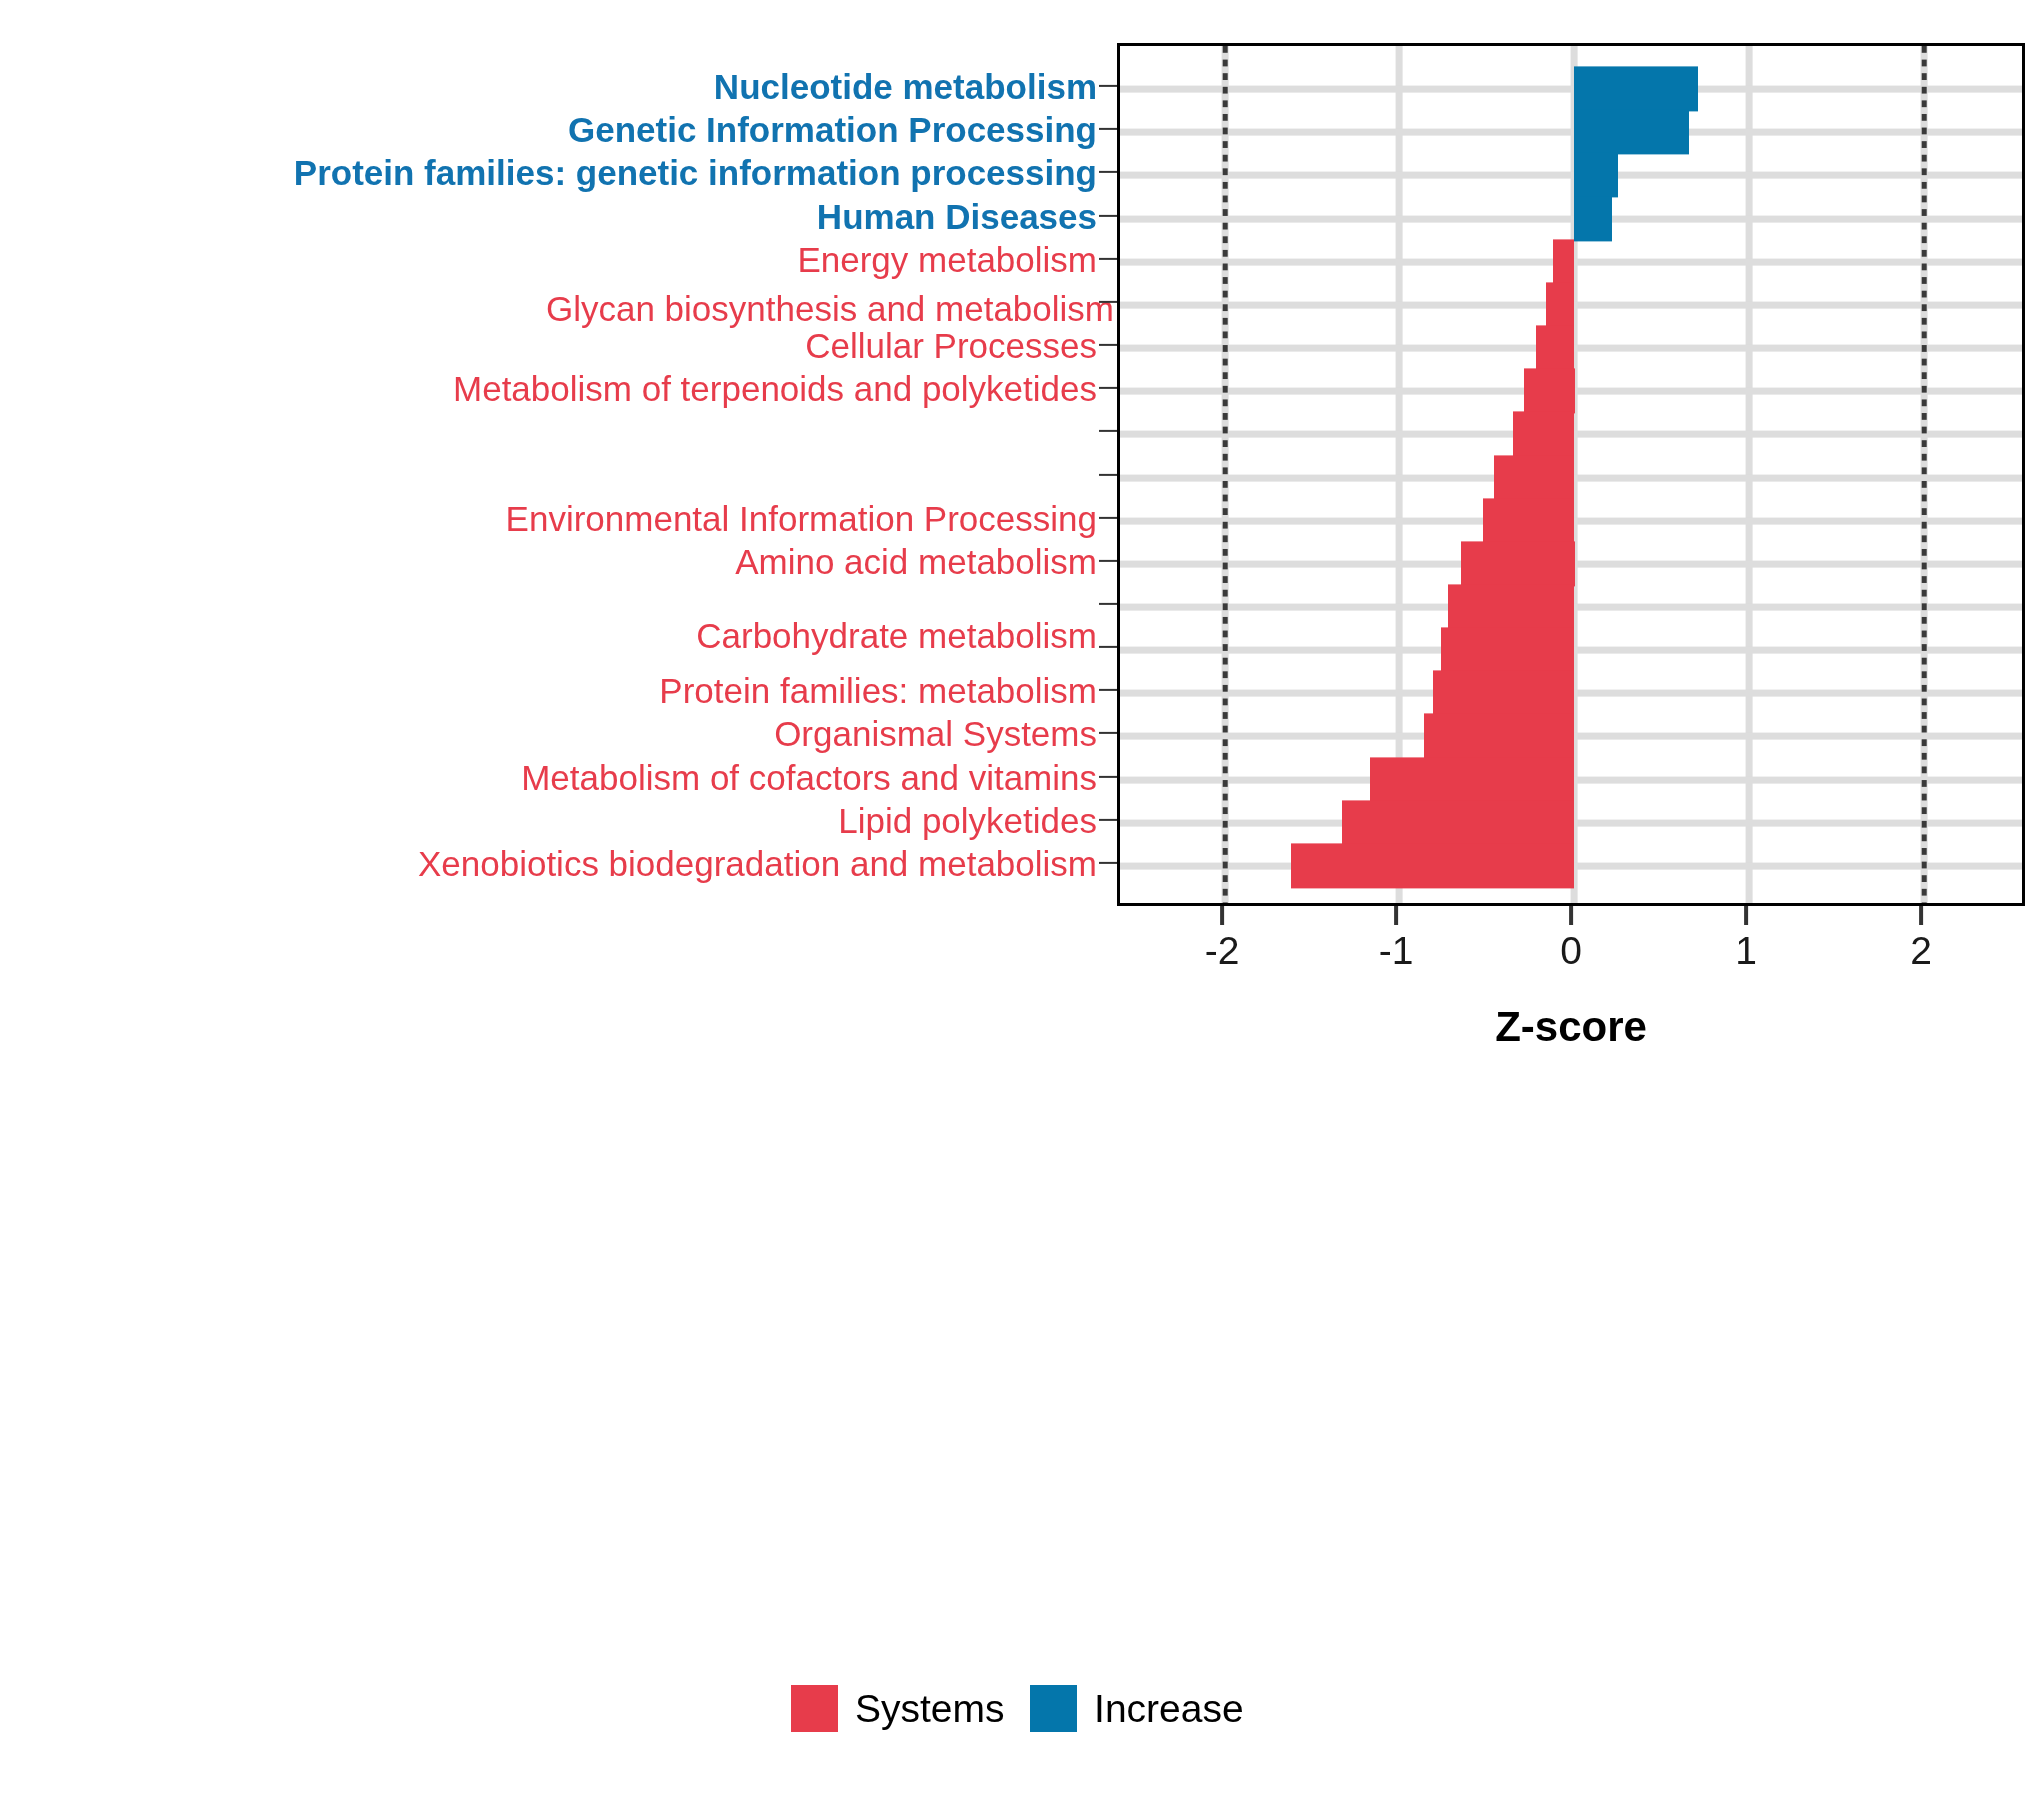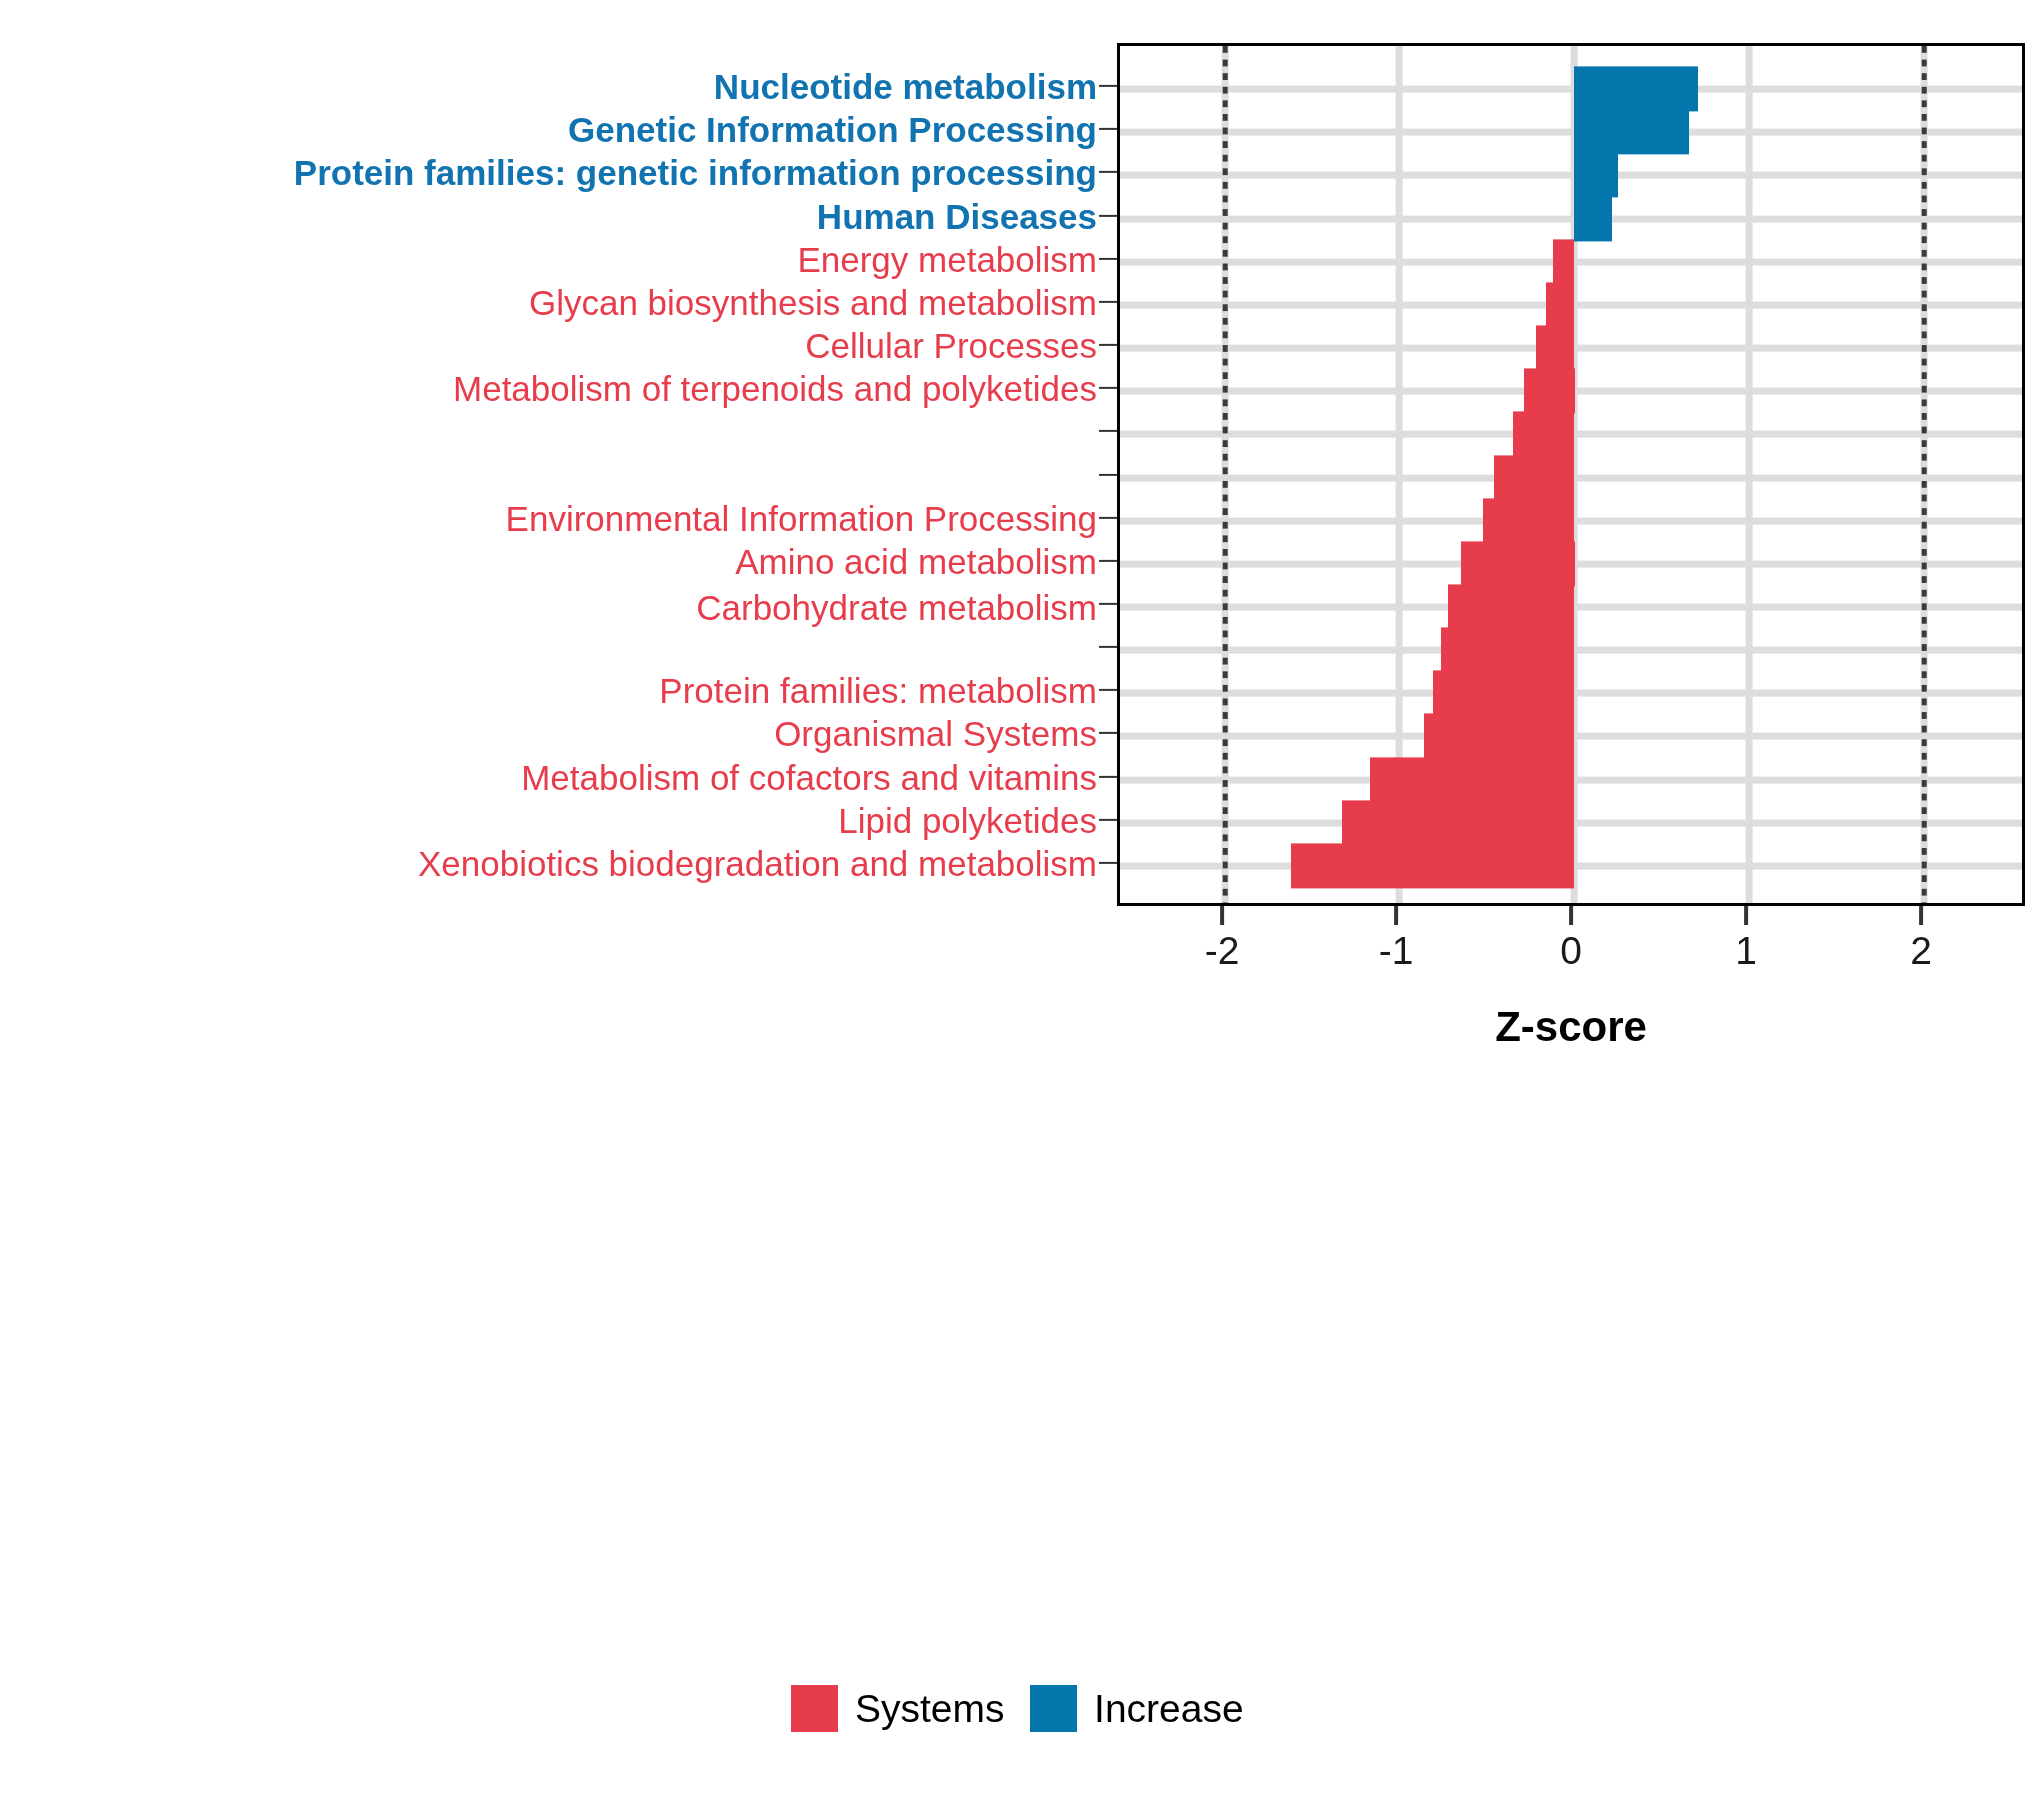--- a/index.html
+++ b/index.html
@@ -162,33 +162,33 @@
       <div class="ylabel-row up" style="top: 43px;">Nucleotide metabolism</div>
       <div class="ytick" style="top: 43px;"></div>
       <div class="ylabel-row up" style="top: 86px;">Genetic Information Processing</div>
       <div class="ytick" style="top: 86px;"></div>
       <div class="ylabel-row up" style="top: 129px;">Protein families: genetic information processing</div>
       <div class="ytick" style="top: 129px;"></div>
       <div class="ylabel-row up" style="top: 173px;">Human Diseases</div>
       <div class="ytick" style="top: 173px;"></div>
       <div class="ylabel-row down" style="top: 216px;">Energy metabolism</div>
       <div class="ytick" style="top: 216px;"></div>
-      <div class="ylabel-row down" style="top: 259px;">Glycan biosynthesis and metabolism</div>
+      <div class="ylabel-row down" style="top: 265px; padding-left: 17px;">Glycan biosynthesis and metabolism</div>
       <div class="ytick" style="top: 259px;"></div>
       <div class="ylabel-row down" style="top: 302px;">Cellular Processes</div>
       <div class="ytick" style="top: 302px;"></div>
       <div class="ylabel-row down" style="top: 345px;">Metabolism of terpenoids and polyketides</div>
       <div class="ytick" style="top: 345px;"></div>
       <div class="ytick" style="top: 388px;"></div>
       <div class="ytick" style="top: 432px;"></div>
       <div class="ylabel-row down" style="top: 475px;">Environmental Information Processing</div>
       <div class="ytick" style="top: 475px;"></div>
       <div class="ylabel-row down" style="top: 518px;">Amino acid metabolism</div>
       <div class="ytick" style="top: 518px;"></div>
-      <div class="ylabel-row down" style="top: 564px; text-align: right;">Carbohydrate metabolism</div>
+      <div class="ylabel-row down" style="top: 592px; text-align: right;">Carbohydrate metabolism</div>
       <div class="ytick" style="top: 561px;"></div>
       <div class="ytick" style="top: 604px;"></div>
       <div class="ylabel-row down" style="top: 647px;">Protein families: metabolism</div>
       <div class="ytick" style="top: 647px;"></div>
       <div class="ylabel-row down" style="top: 690px;">Organismal Systems</div>
       <div class="ytick" style="top: 690px;"></div>
       <div class="ylabel-row down" style="top: 734px;">Metabolism of cofactors and vitamins</div>
       <div class="ytick" style="top: 734px;"></div>
       <div class="ylabel-row down" style="top: 777px;">Lipid polyketides</div>
       <div class="ytick" style="top: 777px;"></div>

